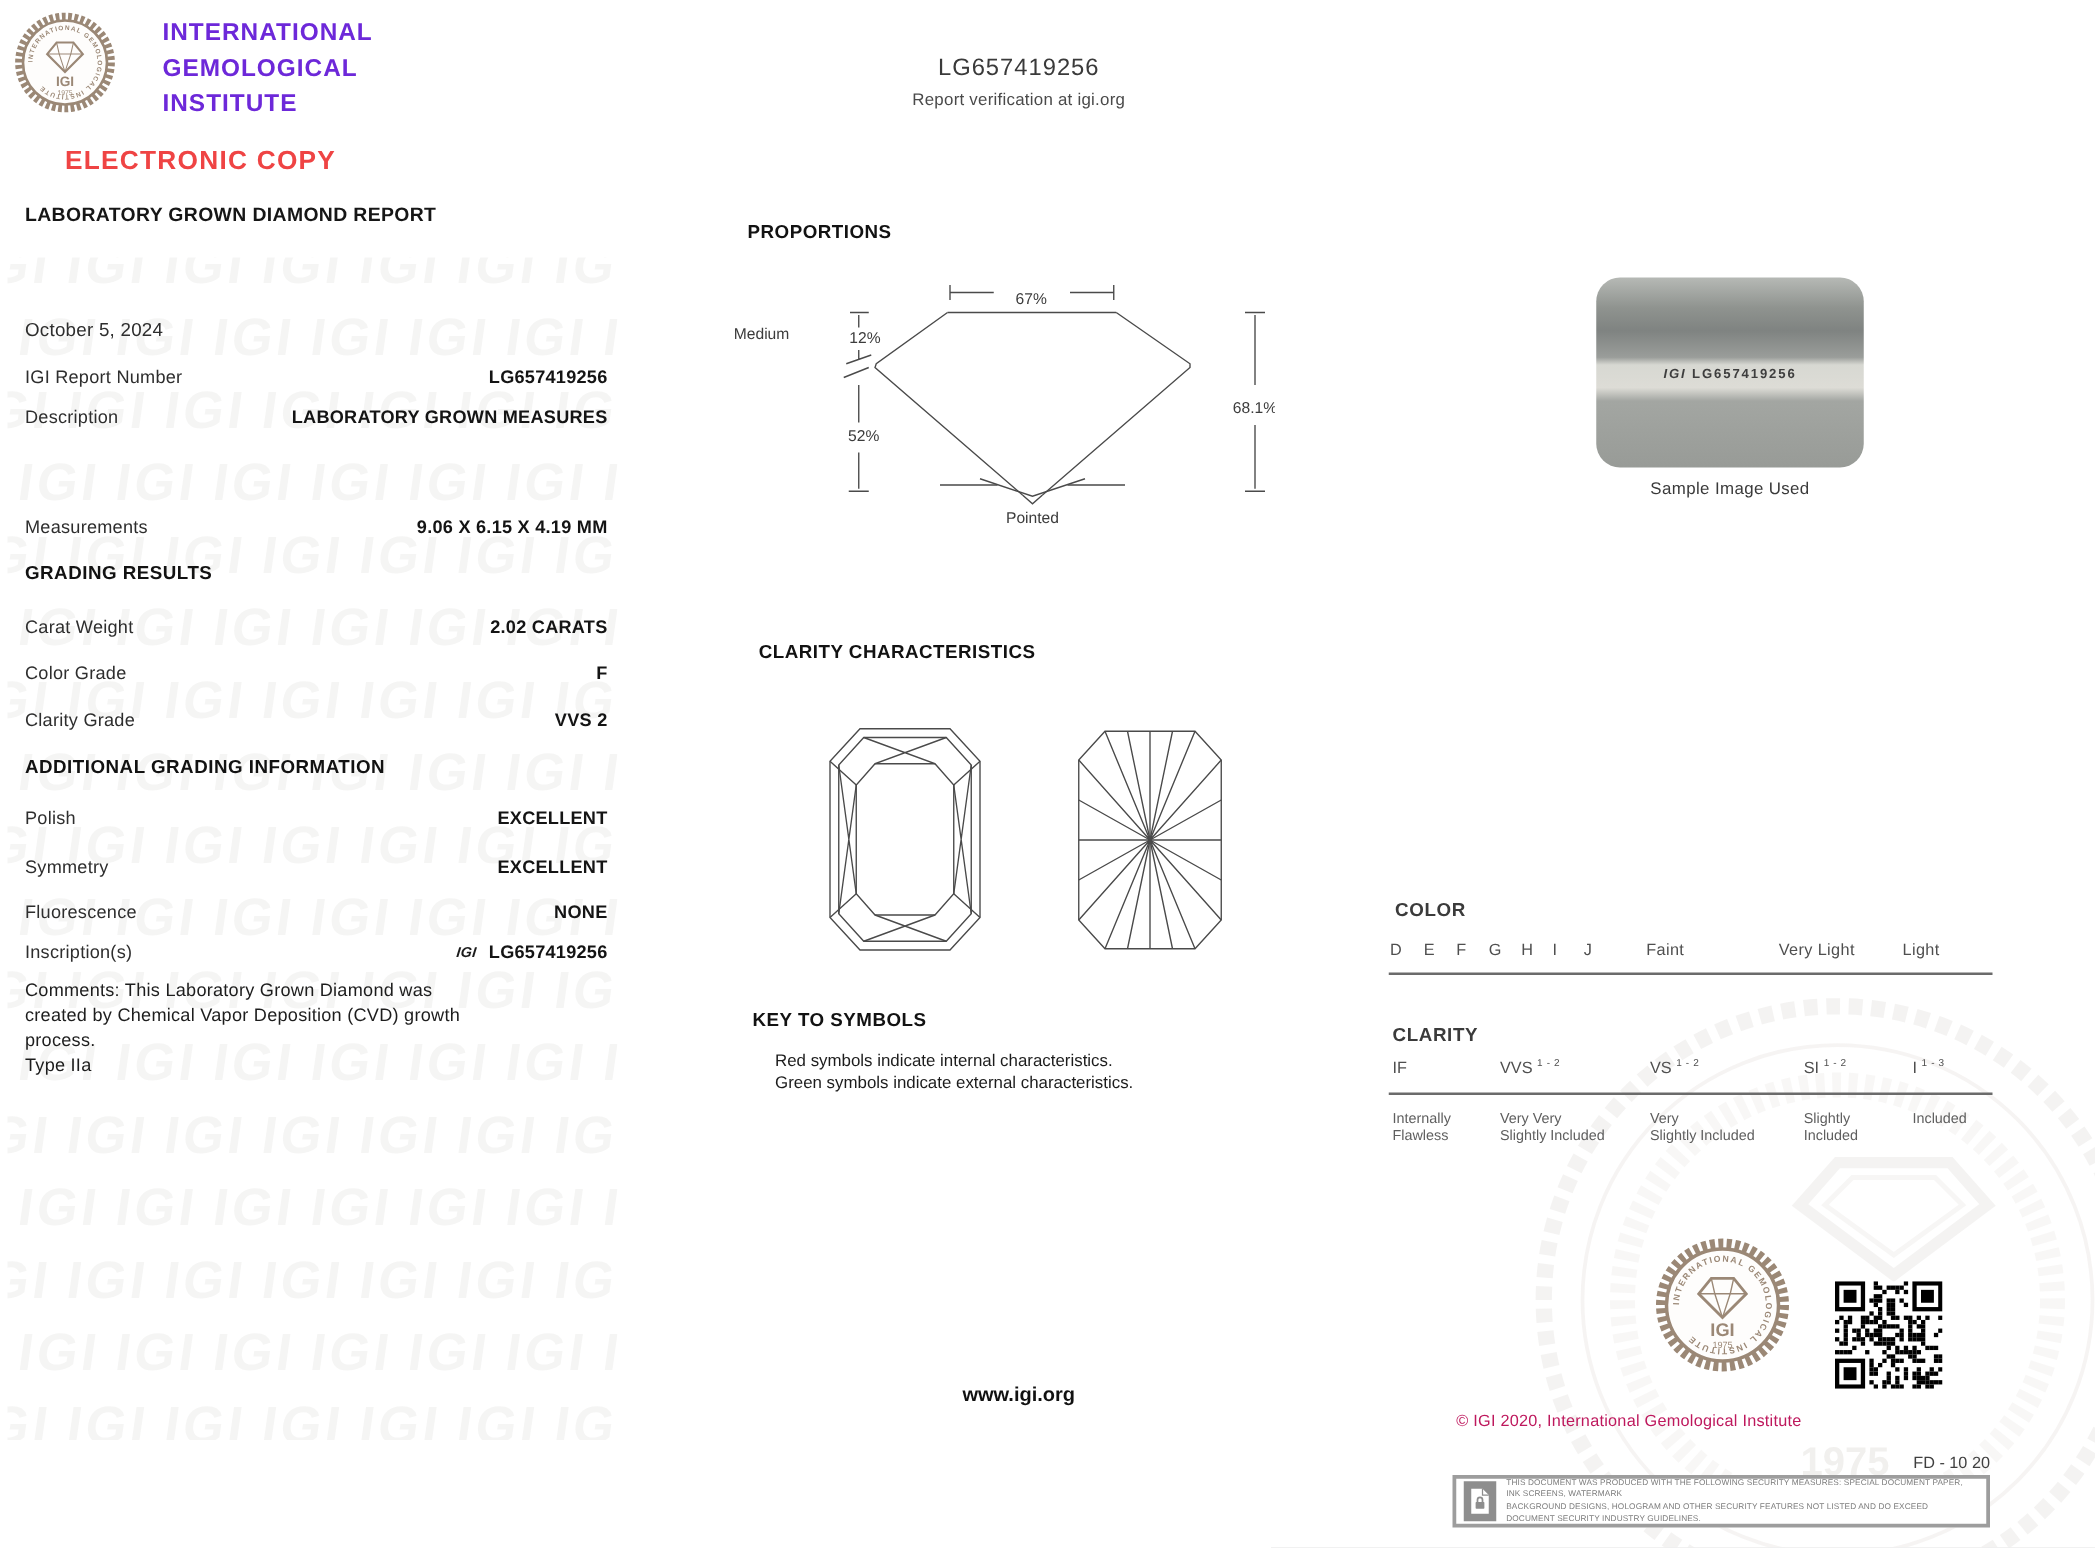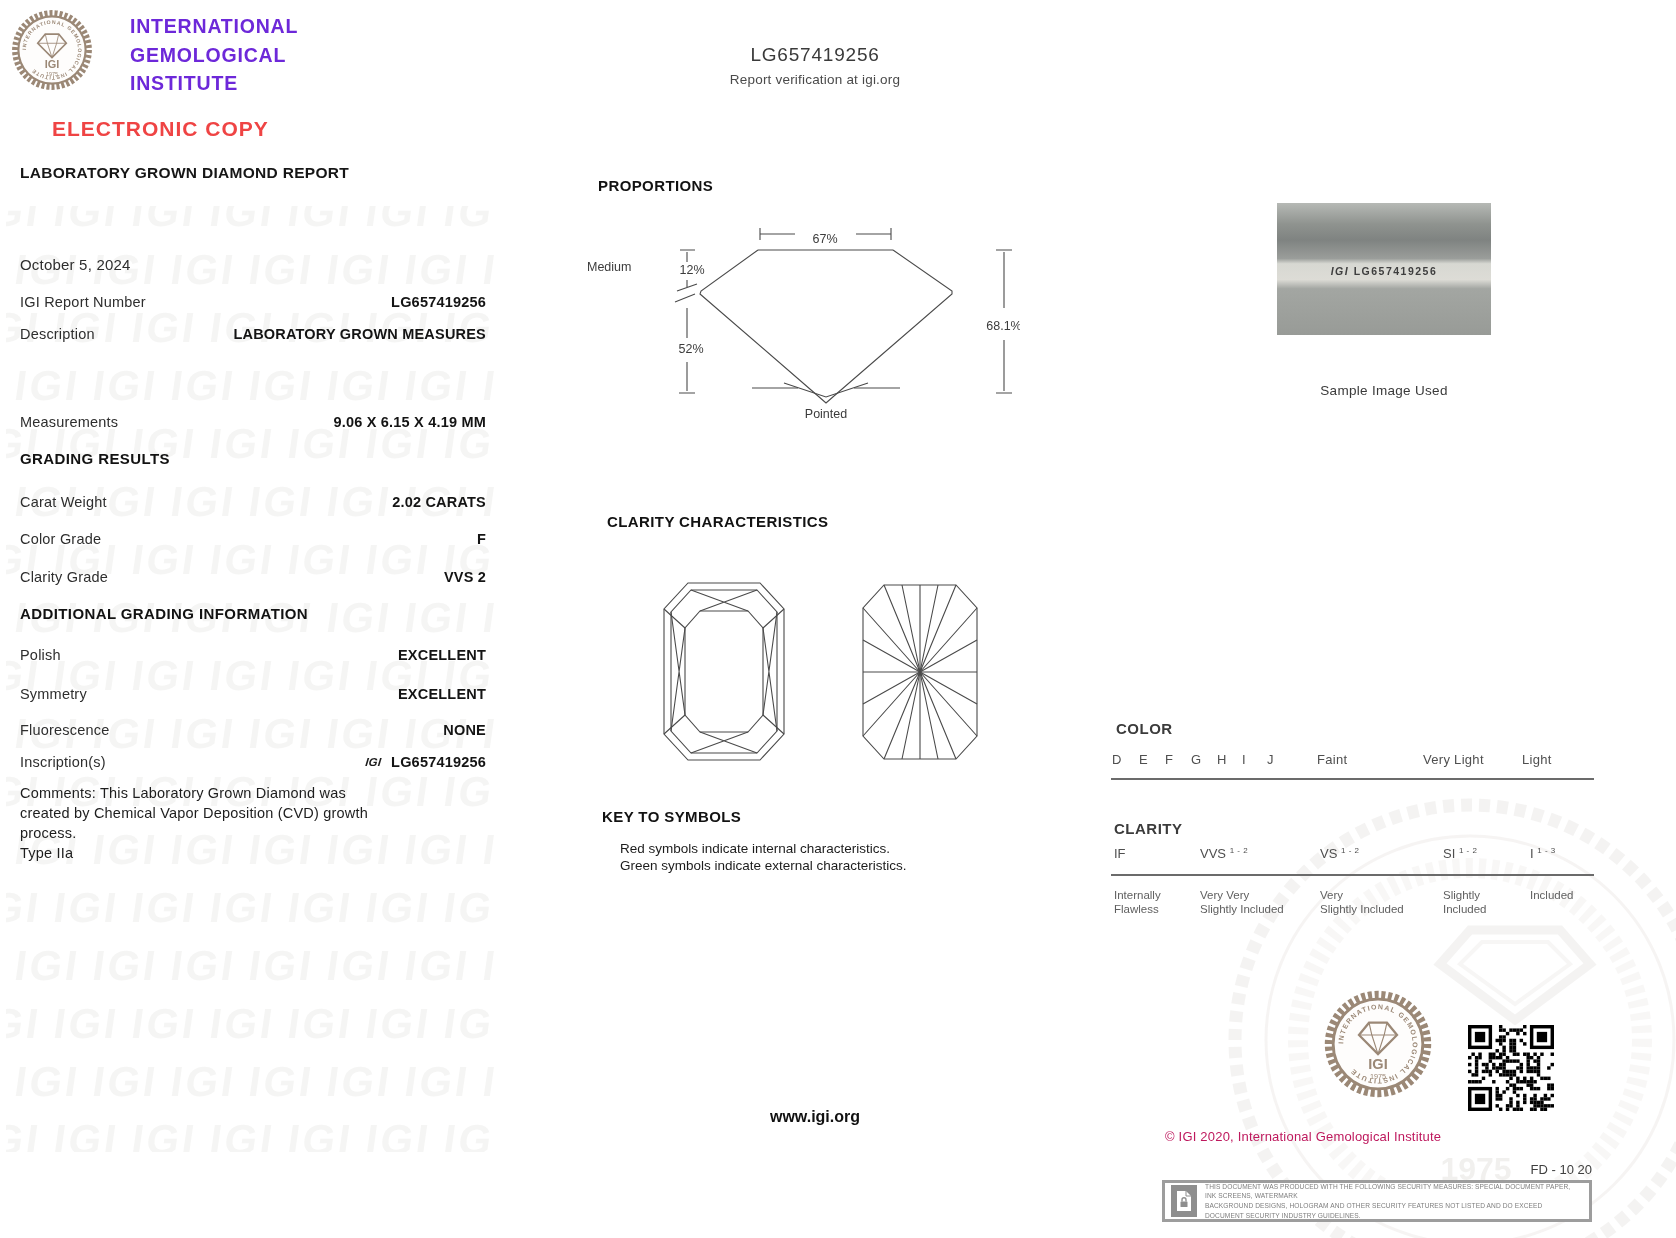--- a/index.html
+++ b/index.html
@@ -33,23 +33,23 @@
   .glyph-row{display:flex;align-items:center;gap:5px;}
 
   
   .diag{stroke:#4a4a4a;stroke-width:1.1;fill:none;}
   svg text{font-family:"Liberation Sans","DejaVu Sans",sans-serif;}
   .keytxt{position:absolute;left:620px;top:840px;font-size:13.5px;line-height:17px;color:#1c1c1c;}
   .website{position:absolute;left:715px;top:1108px;width:200px;text-align:center;
            font-size:16px;font-weight:bold;color:#111;}
 
   
-  .photo{position:absolute;left:1277px;top:203px;width:214px;height:132px;
+  .photo{position:absolute;left:1277px;top:222px;width:214px;height:152px;
          background:linear-gradient(180deg,#b6b9b5 0%,#8f938f 16%,#7f8381 28%,#9a9d9a 42%,
-                    #d7d8d2 46%,#dddcd6 58%,#a3a6a2 65%,#989b97 100%);}
+                    #d7d8d2 46%,#dddcd6 58%,#a3a6a2 65%,#989b97 100%);border-radius:19px;}
   .photo .band-text{position:absolute;left:0;top:47%;width:100%;text-align:center;
         font-size:10.5px;letter-spacing:1.5px;color:#3e3e3e;font-weight:bold;}
   .photo-caption{position:absolute;left:1284px;top:383px;width:200px;text-align:center;
         font-size:13.5px;color:#3a3a3a;letter-spacing:.3px;}
 
   
   .scale-title{position:absolute;font-size:15px;font-weight:bold;letter-spacing:.5px;color:#3b3b3b;}
   .scale-letter{position:absolute;top:752px;font-size:13px;color:#4f4f4f;letter-spacing:.3px;}
   .scale-line{position:absolute;left:1111px;width:483px;height:2px;background:#6b6b6b;}
   .cl-abbr{position:absolute;top:846px;font-size:13px;color:#4f4f4f;}

